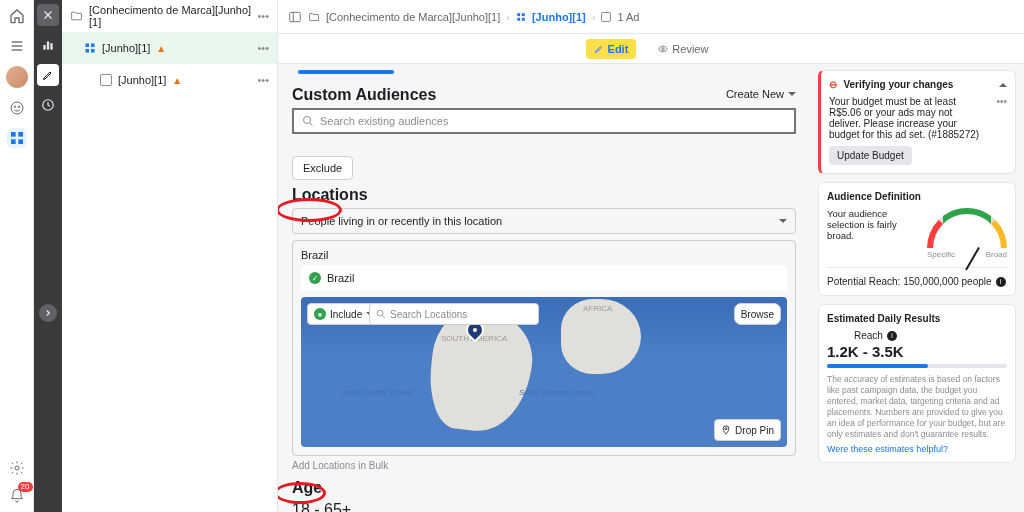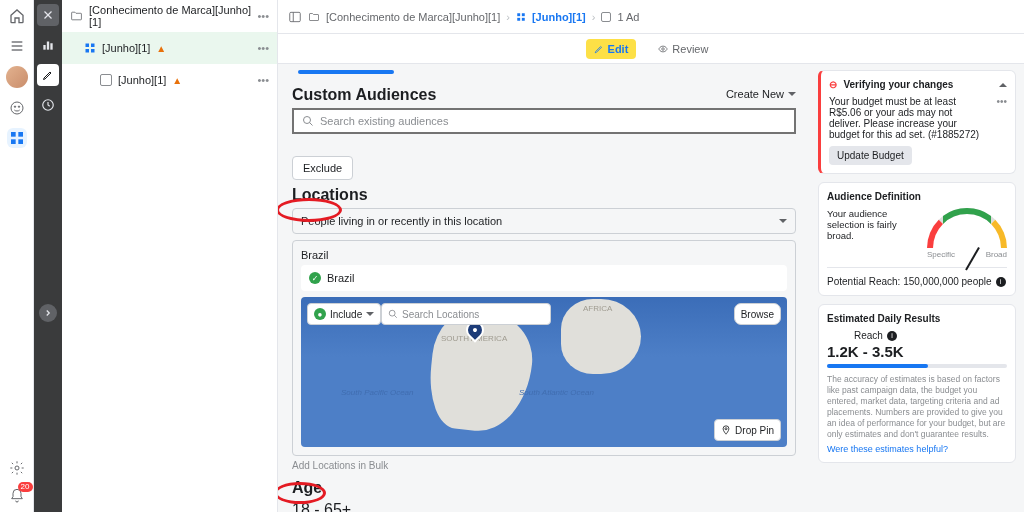--- a/index.html
+++ b/index.html
@@ -53,21 +53,21 @@
   .map{height:150px;border-radius:4px;background:linear-gradient(180deg,#3b6db8 0%,#4d7fc7 40%,#4d7fc7 100%);position:relative;margin-top:6px;overflow:hidden;}
   .continent{position:absolute;background:#e0dfda;}
   .sa{width:100px;height:120px;left:130px;top:14px;border-radius:40% 50% 50% 30%/40% 40% 60% 50%;transform:rotate(6deg);}
   .af{width:80px;height:75px;left:260px;top:2px;border-radius:40% 50% 50% 40%;}
   .maplabel{position:absolute;color:#406db0;font-size:8px;font-style:italic;text-align:center;line-height:1.1;}
   .continent-label{color:#9f9b90;font-style:normal;}
   .mpin{position:absolute;left:165px;top:24px;width:18px;height:18px;border-radius:50% 50% 50% 0;background:#1d3c78;transform:rotate(-45deg);border:2px solid #fff;}
   .mpin:after{content:"";position:absolute;left:5px;top:5px;width:4px;height:4px;border-radius:50%;background:#fff;}
   .maptool{position:absolute;display:flex;align-items:center;background:#fff;border-radius:4px;font-size:10px;height:22px;padding:0 6px;gap:4px;border:1px solid #ccd0d5;}
   .incl{left:6px;top:6px;}
-  .srch{left:80px;top:6px;width:170px;color:#8a8d91;}
+  .srch{left:68px;top:6px;width:170px;color:#8a8d91;}
   .brw{right:6px;top:6px;border-radius:7px;}
   .drop{right:6px;bottom:6px;}
   .tiny{font-size:10px;color:#8a8d91;margin-top:4px;}
   .circle{position:absolute;border:3px solid #e41b23;border-radius:50%;pointer-events:none;}
   .caretd{border:4px solid transparent;border-top-color:#606266;margin-top:3px;}
   
   .side{width:214px;padding:6px 8px;overflow:hidden;}
   .card{background:#fff;border:1px solid #e4e6eb;border-radius:6px;padding:8px;margin-bottom:8px;font-size:10px;color:#1c1e21;}
   .card.warn-card{border-left:3px solid #fa3e3e;}
   .chev-up{border:4px solid transparent;border-bottom-color:#606266;margin-bottom:3px;}

